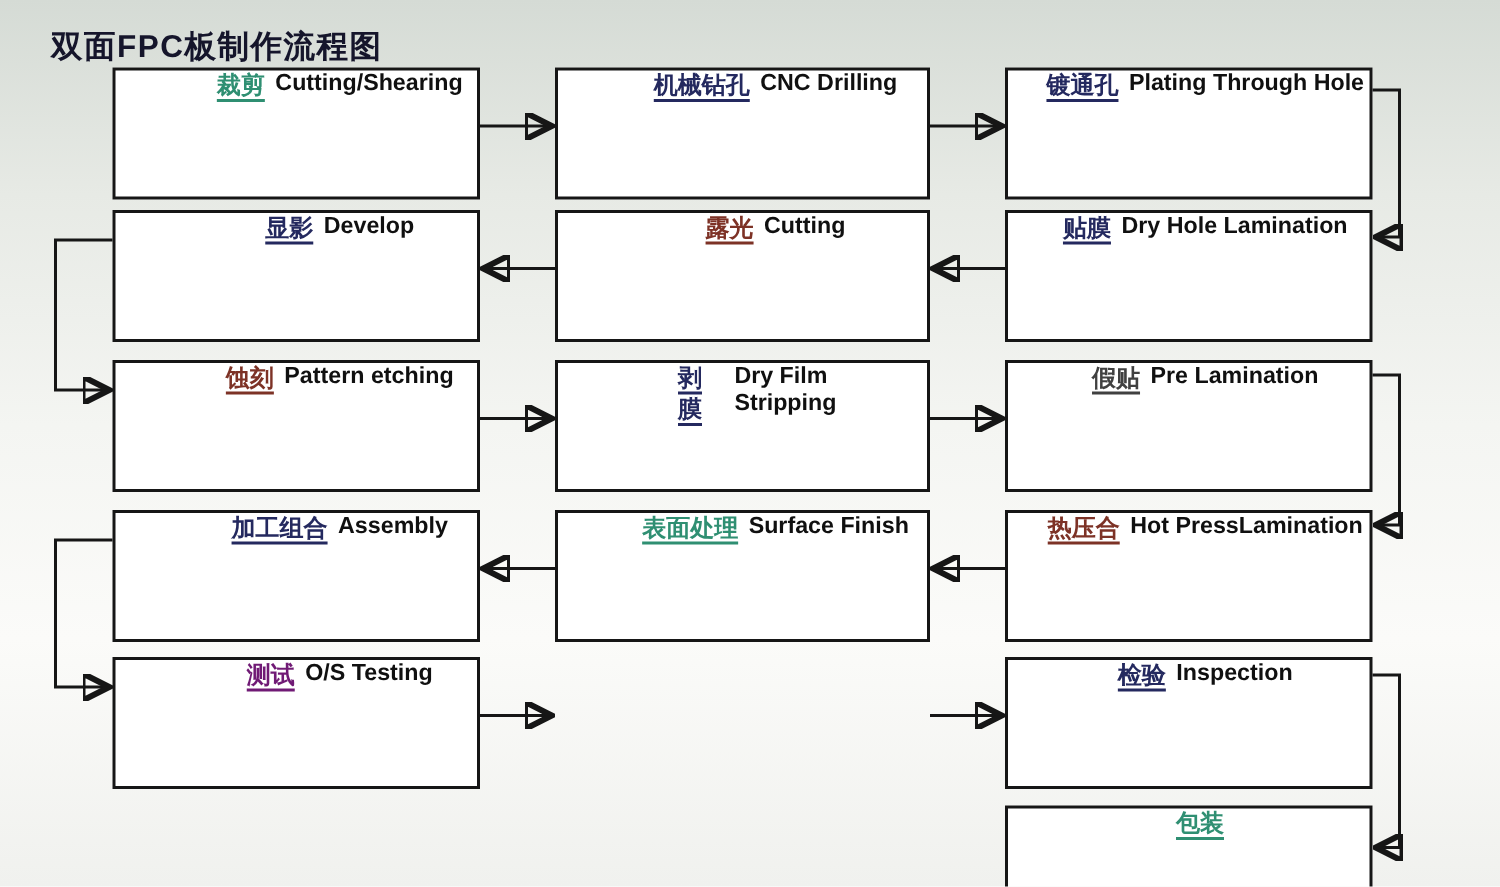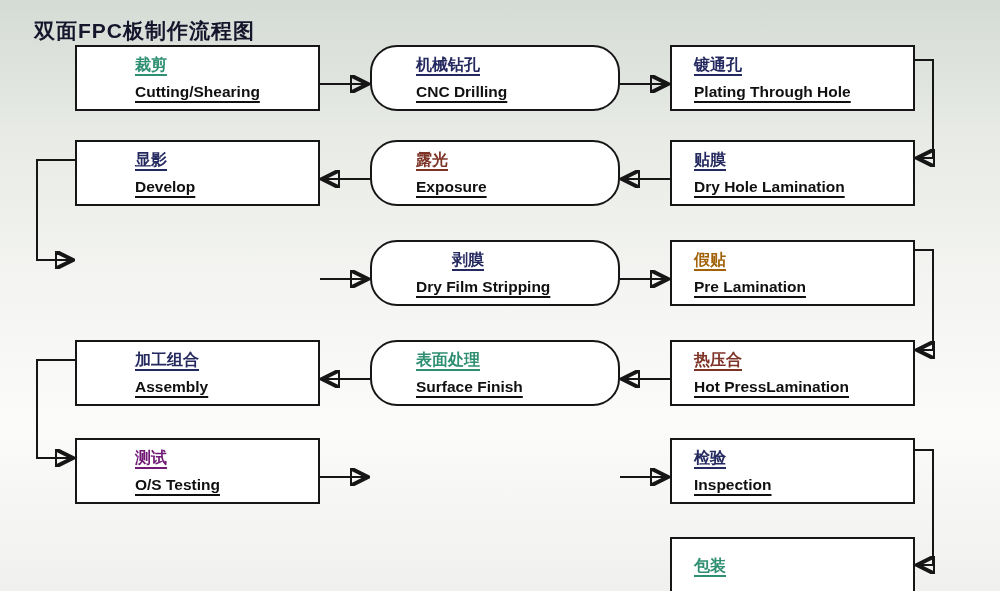--- a/index.html
+++ b/index.html
@@ -8,39 +8,39 @@
     position:relative;
     width:1000px;height:591px;
     overflow:hidden;
     background:linear-gradient(180deg,#d5dbd5 0%,#e7eae5 22%,#f4f5f2 48%,#fbfbf9 72%,#f0f1ee 100%);
   }
   .title{
     position:absolute;left:34px;top:5px;
     font-size:21px;font-weight:800;color:#15152b;letter-spacing:1px;margin-top:12px;
   }
   .box{
-    position:absolute;height:66px;
+    position:absolute;height:88px;
     background:#ffffff;
     border:2px solid #161616;
     box-sizing:border-box;
-    display:flex;flex-direction:column;justify-content:center;
+    display:flex;flex-direction:row;justify-content:center;
     gap:7px;
   }
   .c0{left:75px;width:245px;padding-left:58px;}
-  .c1{left:370px;width:250px;padding-left:44px;border-radius:27px;}
+  .c1{left:370px;width:250px;padding-left:44px;}
   .c2{left:670px;width:245px;padding-left:22px;}
   .r0{top:45px}.r1{top:140px}.r2{top:240px}.r3{top:340px}.r4{top:438px}.r5{top:537px}
   .cn{
     font-size:16px;font-weight:bold;
     text-decoration:underline;text-underline-offset:4px;text-decoration-thickness:1.5px;
     width:max-content;
   }
   .en{
     font-size:15.5px;font-weight:bold;color:#101010;
-    text-decoration:underline;text-underline-offset:4px;text-decoration-thickness:1.5px;
+    text-underline-offset:4px;text-decoration-thickness:1.5px;
     width:max-content;
   }
   .en:empty{text-decoration:none;}
   #connectors{
     position:absolute;left:0;top:0;width:1000px;height:591px;
     pointer-events:none;
   }
   #connectors path{stroke:#161616;stroke-width:2;fill:none;}
 </style>
 </head>
@@ -62,33 +62,37 @@
     <span class="cn" style="color: rgb(36, 41, 95);">镀通孔</span>
     <span class="en">Plating Through Hole</span>
   </div>
 
   <div class="box r1 c0">
     <span class="cn" style="color: rgb(36, 41, 95);">显影</span>
     <span class="en">Develop</span>
   </div>
   <div class="box r1 c1">
     <span class="cn" style="color: rgb(125, 50, 38);">露光</span>
-    <span class="en">Exposure</span>
+    <span class="en">Cutting</span>
   </div>
   <div class="box r1 c2">
     <span class="cn" style="color: rgb(36, 41, 95);">贴膜</span>
     <span class="en">Dry Hole Lamination</span>
   </div>
 
+  <div class="box r2 c0">
+    <span class="cn" style="color: rgb(125, 50, 38);">蚀刻</span>
+    <span class="en">Pattern etching</span>
+  </div>
   <div class="box r2 c1">
     <span class="cn" style="color: rgb(36, 41, 95); margin-left: 36px;">剥膜</span>
     <span class="en">Dry Film Stripping</span>
   </div>
   <div class="box r2 c2">
-    <span class="cn" style="color: #a16207;">假贴</span>
+    <span class="cn" style="color: #404040;">假贴</span>
     <span class="en">Pre Lamination</span>
   </div>
 
   <div class="box r3 c0">
     <span class="cn" style="color: rgb(36, 41, 95);">加工组合</span>
     <span class="en">Assembly</span>
   </div>
   <div class="box r3 c1">
     <span class="cn" style="color: rgb(47, 143, 114); text-align: center;">表面处理</span>
     <span class="en">Surface Finish</span>

